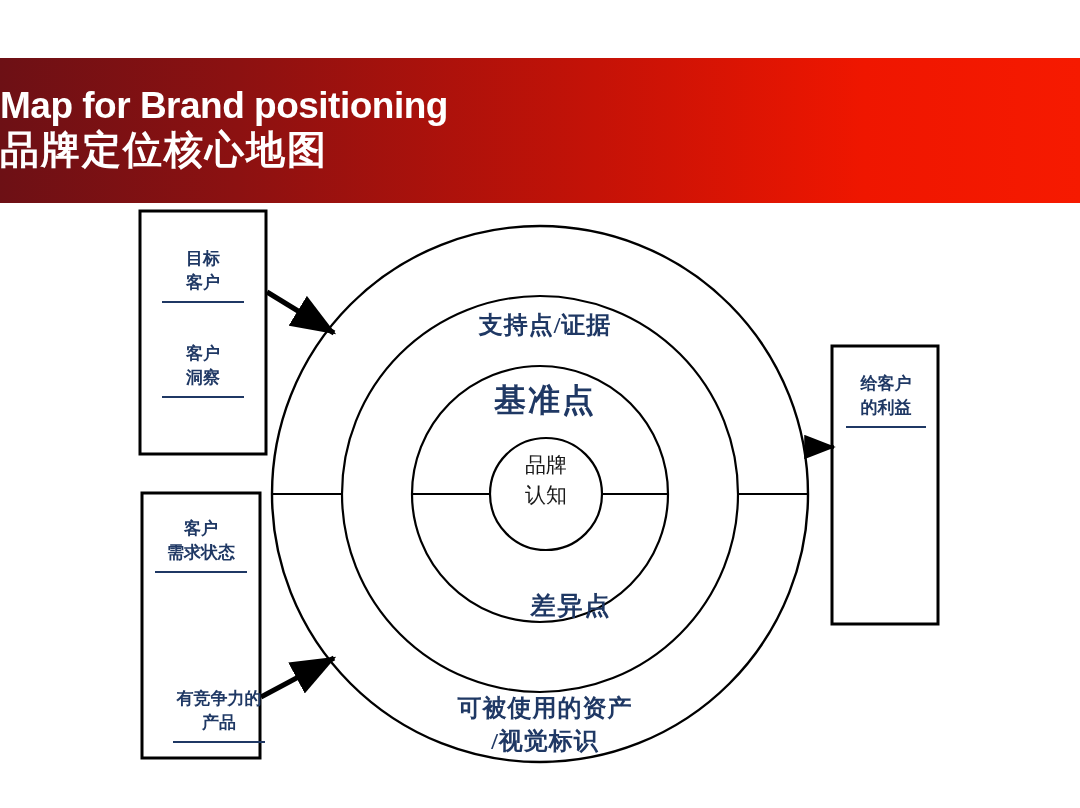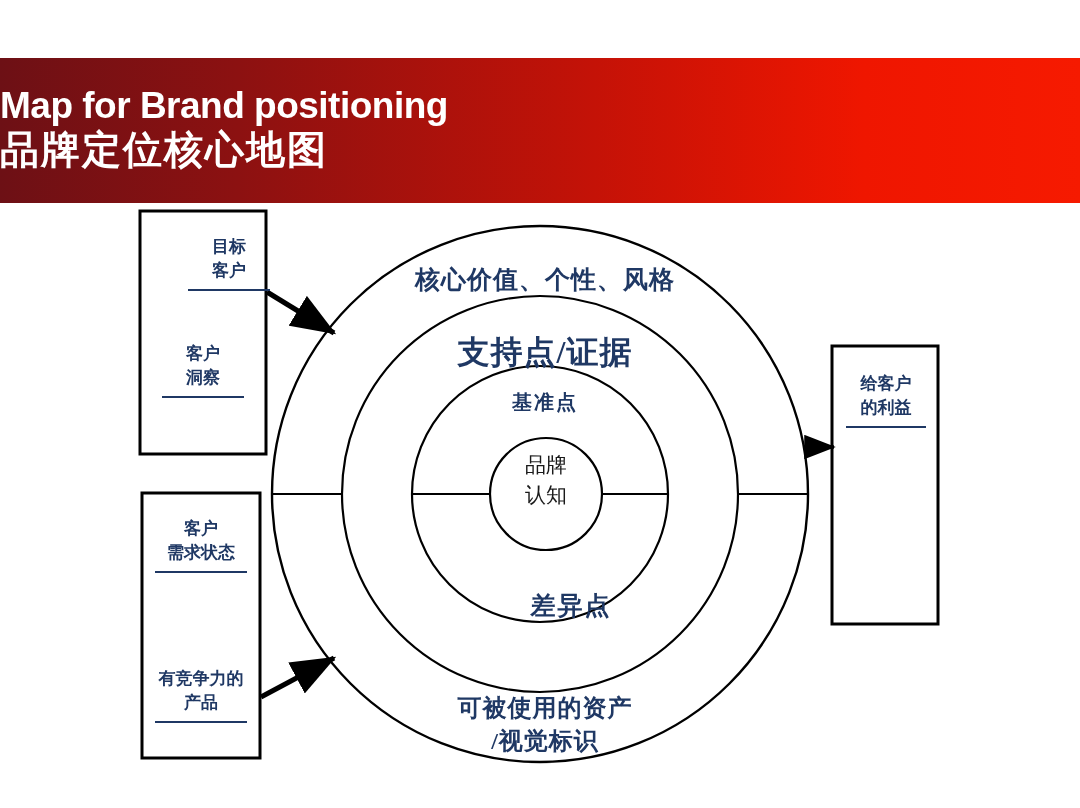--- a/index.html
+++ b/index.html
@@ -73,42 +73,42 @@
     white-space: pre-line;
   }
   .side-box-text .rule {
     display: block;
     width: 82px;
     height: 2px;
     background: #1f3864;
     margin: 6px auto 0 auto;
   }
 
-  #box-target-customer-text { left: 141px; top: 8px;  width: 124px; padding-left: 26px; }
+  #box-target-customer-text { left: 141px; top: 20px;  width: 124px; }
   #box-customer-insight-text { left: 141px; top: 115px; width: 124px; }
   #box-demand-state-text   { left: 143px; top: 290px; width: 116px; }
-  #box-competitive-product-text { left: 140px; top: 440px; width: 122px; }
+  #box-competitive-product-text { left: 140px; top: 460px; width: 122px; padding-left: 18px; }
   #box-customer-benefit-text { left: 833px; top: 145px; width: 106px; }
 
   #box-demand-state-text .rule,
   #box-competitive-product-text .rule { width: 92px; }
   #box-customer-benefit-text .rule { width: 80px; }
 
   
   .ring-label {
     position: absolute;
     text-align: center;
     color: #1f3864;
     font-family: "Liberation Serif", "DejaVu Serif", serif;
     font-weight: bold;
     white-space: pre-line;
   }
   #label-core-values { left: 380px; top: 60px;  width: 330px; font-size: 25px; letter-spacing: 1px; }
-  #label-support     { left: 415px; top: 128px; width: 260px; font-size: 32px; letter-spacing: 1px; }
-  #label-baseline    { left: 450px; top: 186px; width: 190px; font-size: 20px; letter-spacing: 2px; }
+  #label-support     { left: 415px; top: 106px; width: 260px; font-size: 24px; letter-spacing: 1px; }
+  #label-baseline    { left: 450px; top: 176px; width: 190px; font-size: 32px; letter-spacing: 2px; }
   #label-difference  { left: 476px; top: 386px; width: 190px; font-size: 25px; letter-spacing: 2px; }
   #label-assets      { left: 400px; top: 489px; width: 290px; font-size: 24px; line-height: 33px; letter-spacing: 1px; }
 
   #label-brand-awareness {
     position: absolute;
     left: 487px;
     top: 247px;
     width: 118px;
     text-align: center;
     color: #1a1a1a;
@@ -179,21 +179,20 @@
 产品</span>
     <span class="rule"></span>
   </div>
 
   <div id="box-customer-benefit-text" class="side-box-text">
     <span>给客户
 的利益</span>
     <span class="rule"></span>
   </div>
 
-  <div id="label-core-values" class="ring-label">核心价值、个性、风格</div>
 
   <div id="label-support" class="ring-label">支持点/证据</div>
 
   <div id="label-baseline" class="ring-label">基准点</div>
 
   <div id="label-difference" class="ring-label">差异点</div>
 
   <div id="label-assets" class="ring-label">可被使用的资产
 /视觉标识</div>
 

